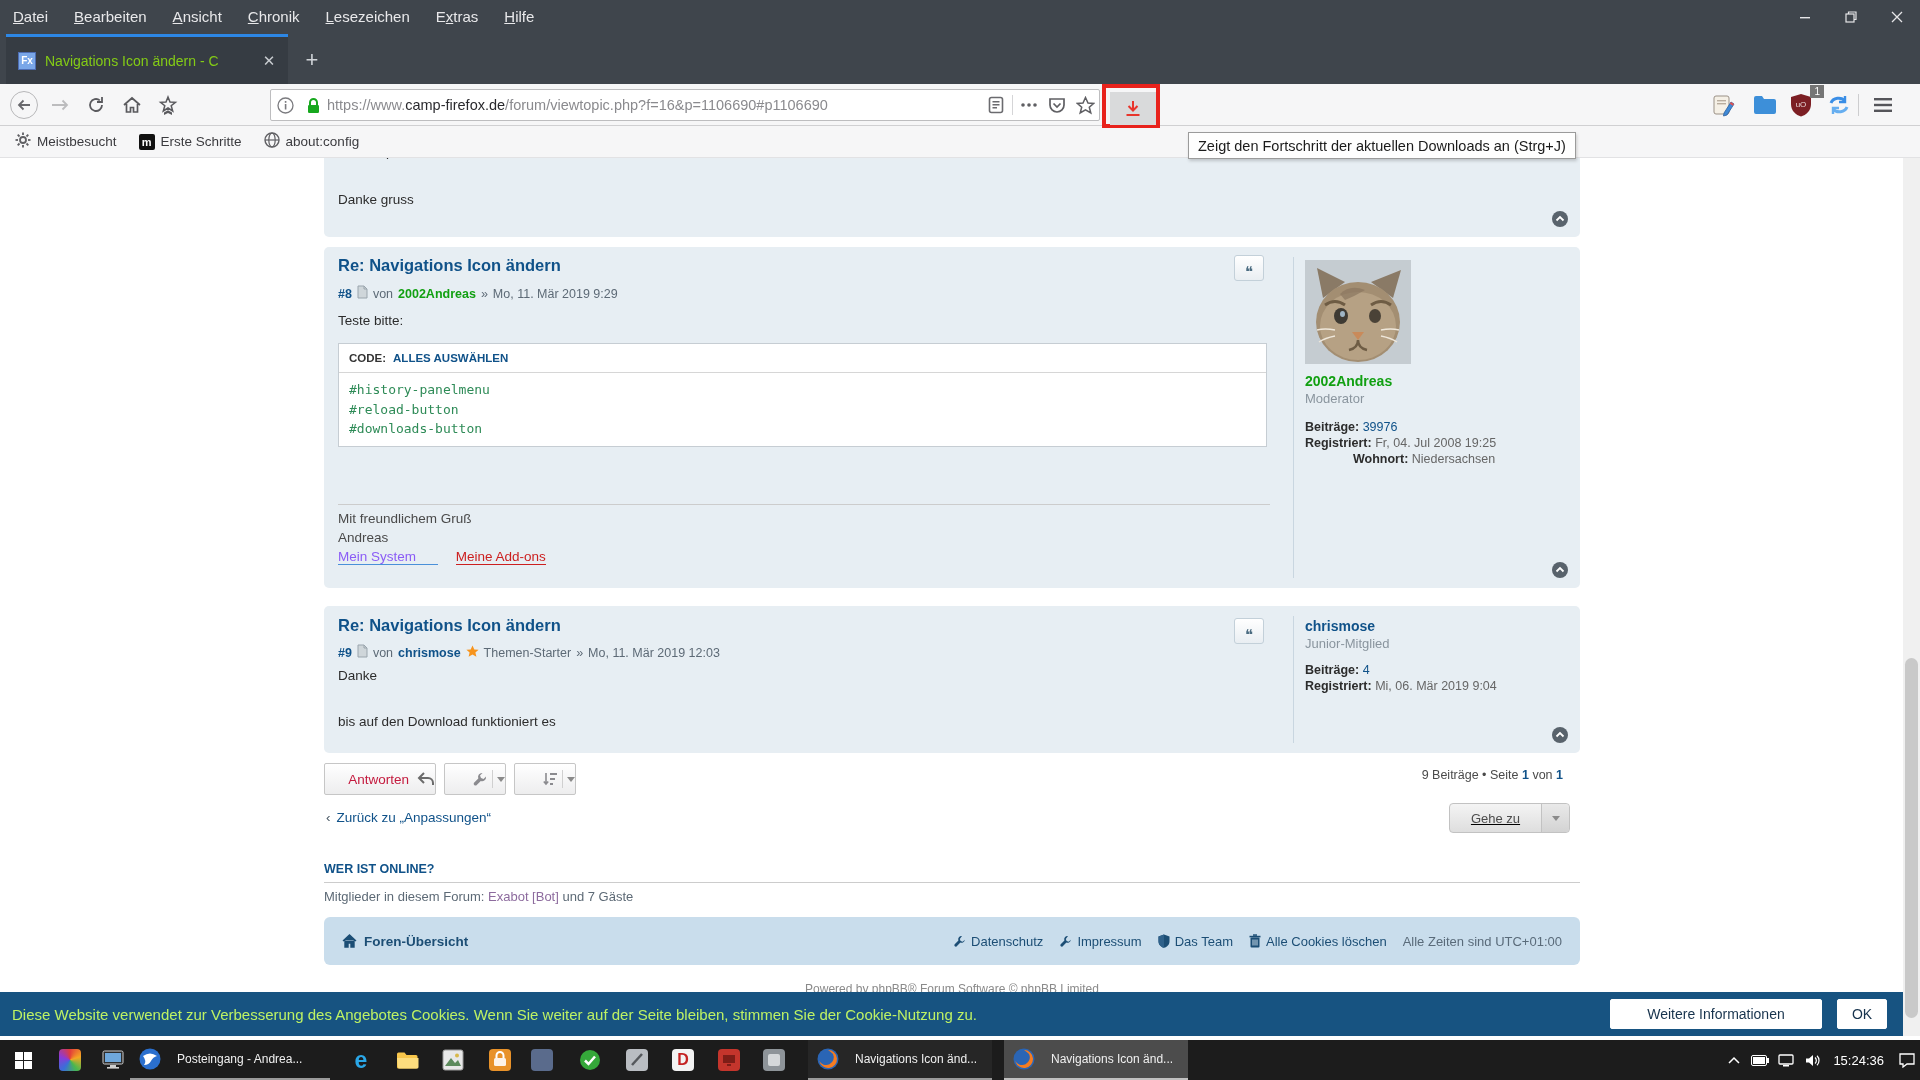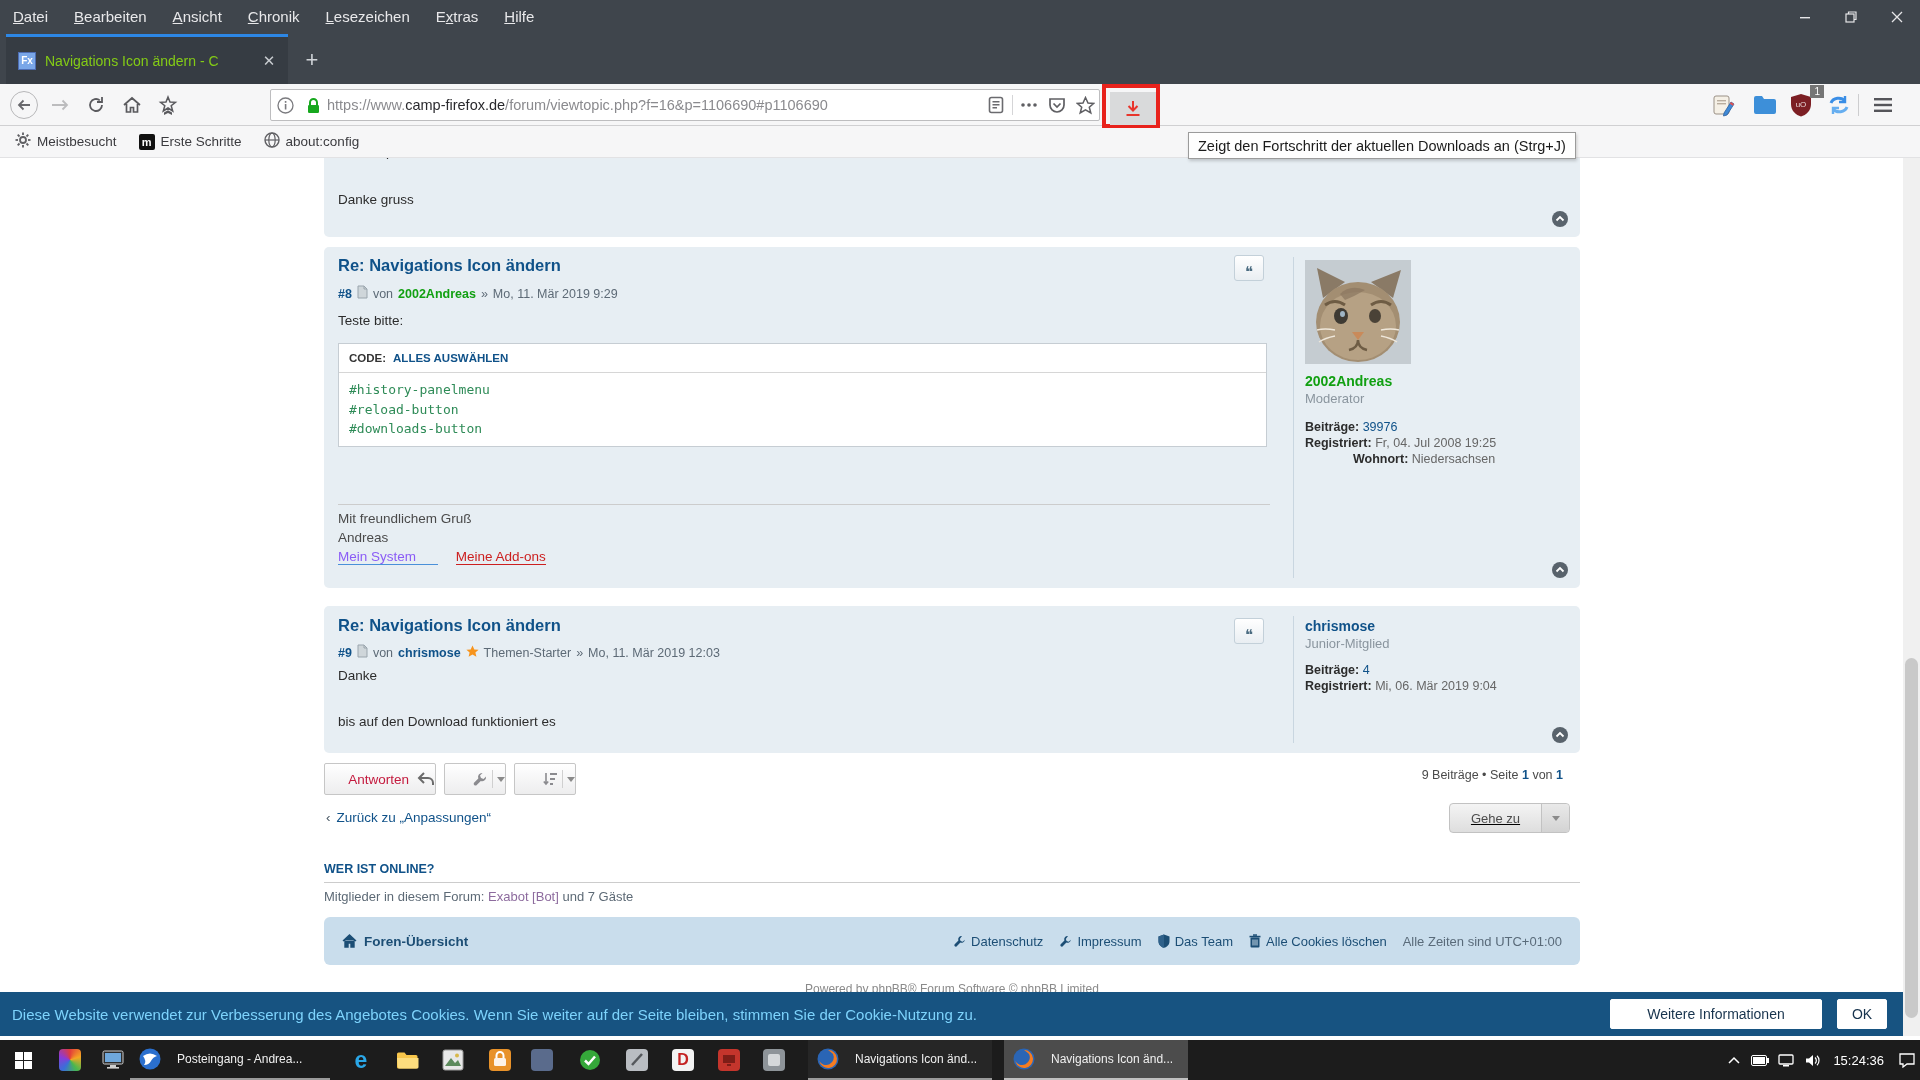--- a/index.html
+++ b/index.html
@@ -97,21 +97,21 @@
   .footer-right { margin-left:auto; display:flex; align-items:center; gap:16px; font-size:13px; color:#1c4e75; }
   .footer-link { display:flex; align-items:center; gap:5px; }
   .footer-tz { color:#5a6b7a; }
   .powered { position:absolute; left:324px; top:824px; width:1256px; text-align:center; font-size:12px; color:#8a8a8a; }
 
   .pagescroll { position:absolute; left:1903px; top:158px; width:17px; height:878px; background:#f0f0f0; z-index:5; }
   .pagescroll .thumb { position:absolute; left:2px; width:13px; top:500px; height:360px; background:#c9c9c9; border-radius:7px; }
 
   
   .cookiebar { position:absolute; left:0; top:992px; width:1903px; height:44px; background:#175381; z-index:20; display:flex; align-items:center; }
-  .cookie-text { color:#7dd3fc; font-size:15px; margin-left:12px; }
+  .cookie-text { color:#bef264; font-size:15px; margin-left:12px; }
   .cookie-btn { height:30px; background:#fff; border:1px solid #fff; border-radius:2px; display:flex; align-items:center; justify-content:center; font-size:14px; color:#17334d; }
   .cookie-info { position:absolute; left:1610px; width:212px; }
   .cookie-ok { position:absolute; left:1837px; width:50px; }
 
   
   .taskbar { position:absolute; left:0; top:1040px; width:1920px; height:40px; background:#1c1c1c; z-index:50; }
   .tb-icon { position:absolute; top:8px; width:24px; height:24px; display:flex; align-items:center; justify-content:center; }
   .tb-app-btn { position:absolute; top:0; height:40px; display:flex; align-items:center; gap:16px; padding:0 9px; border-bottom:2px solid #9a9a9a; }
   .tb-app-label { color:#f0f0f0; font-size:12px; white-space:nowrap; overflow:hidden; max-width:130px; }
   .start-btn { position:absolute; left:0; top:0; width:46px; height:40px; display:flex; align-items:center; justify-content:center; }

